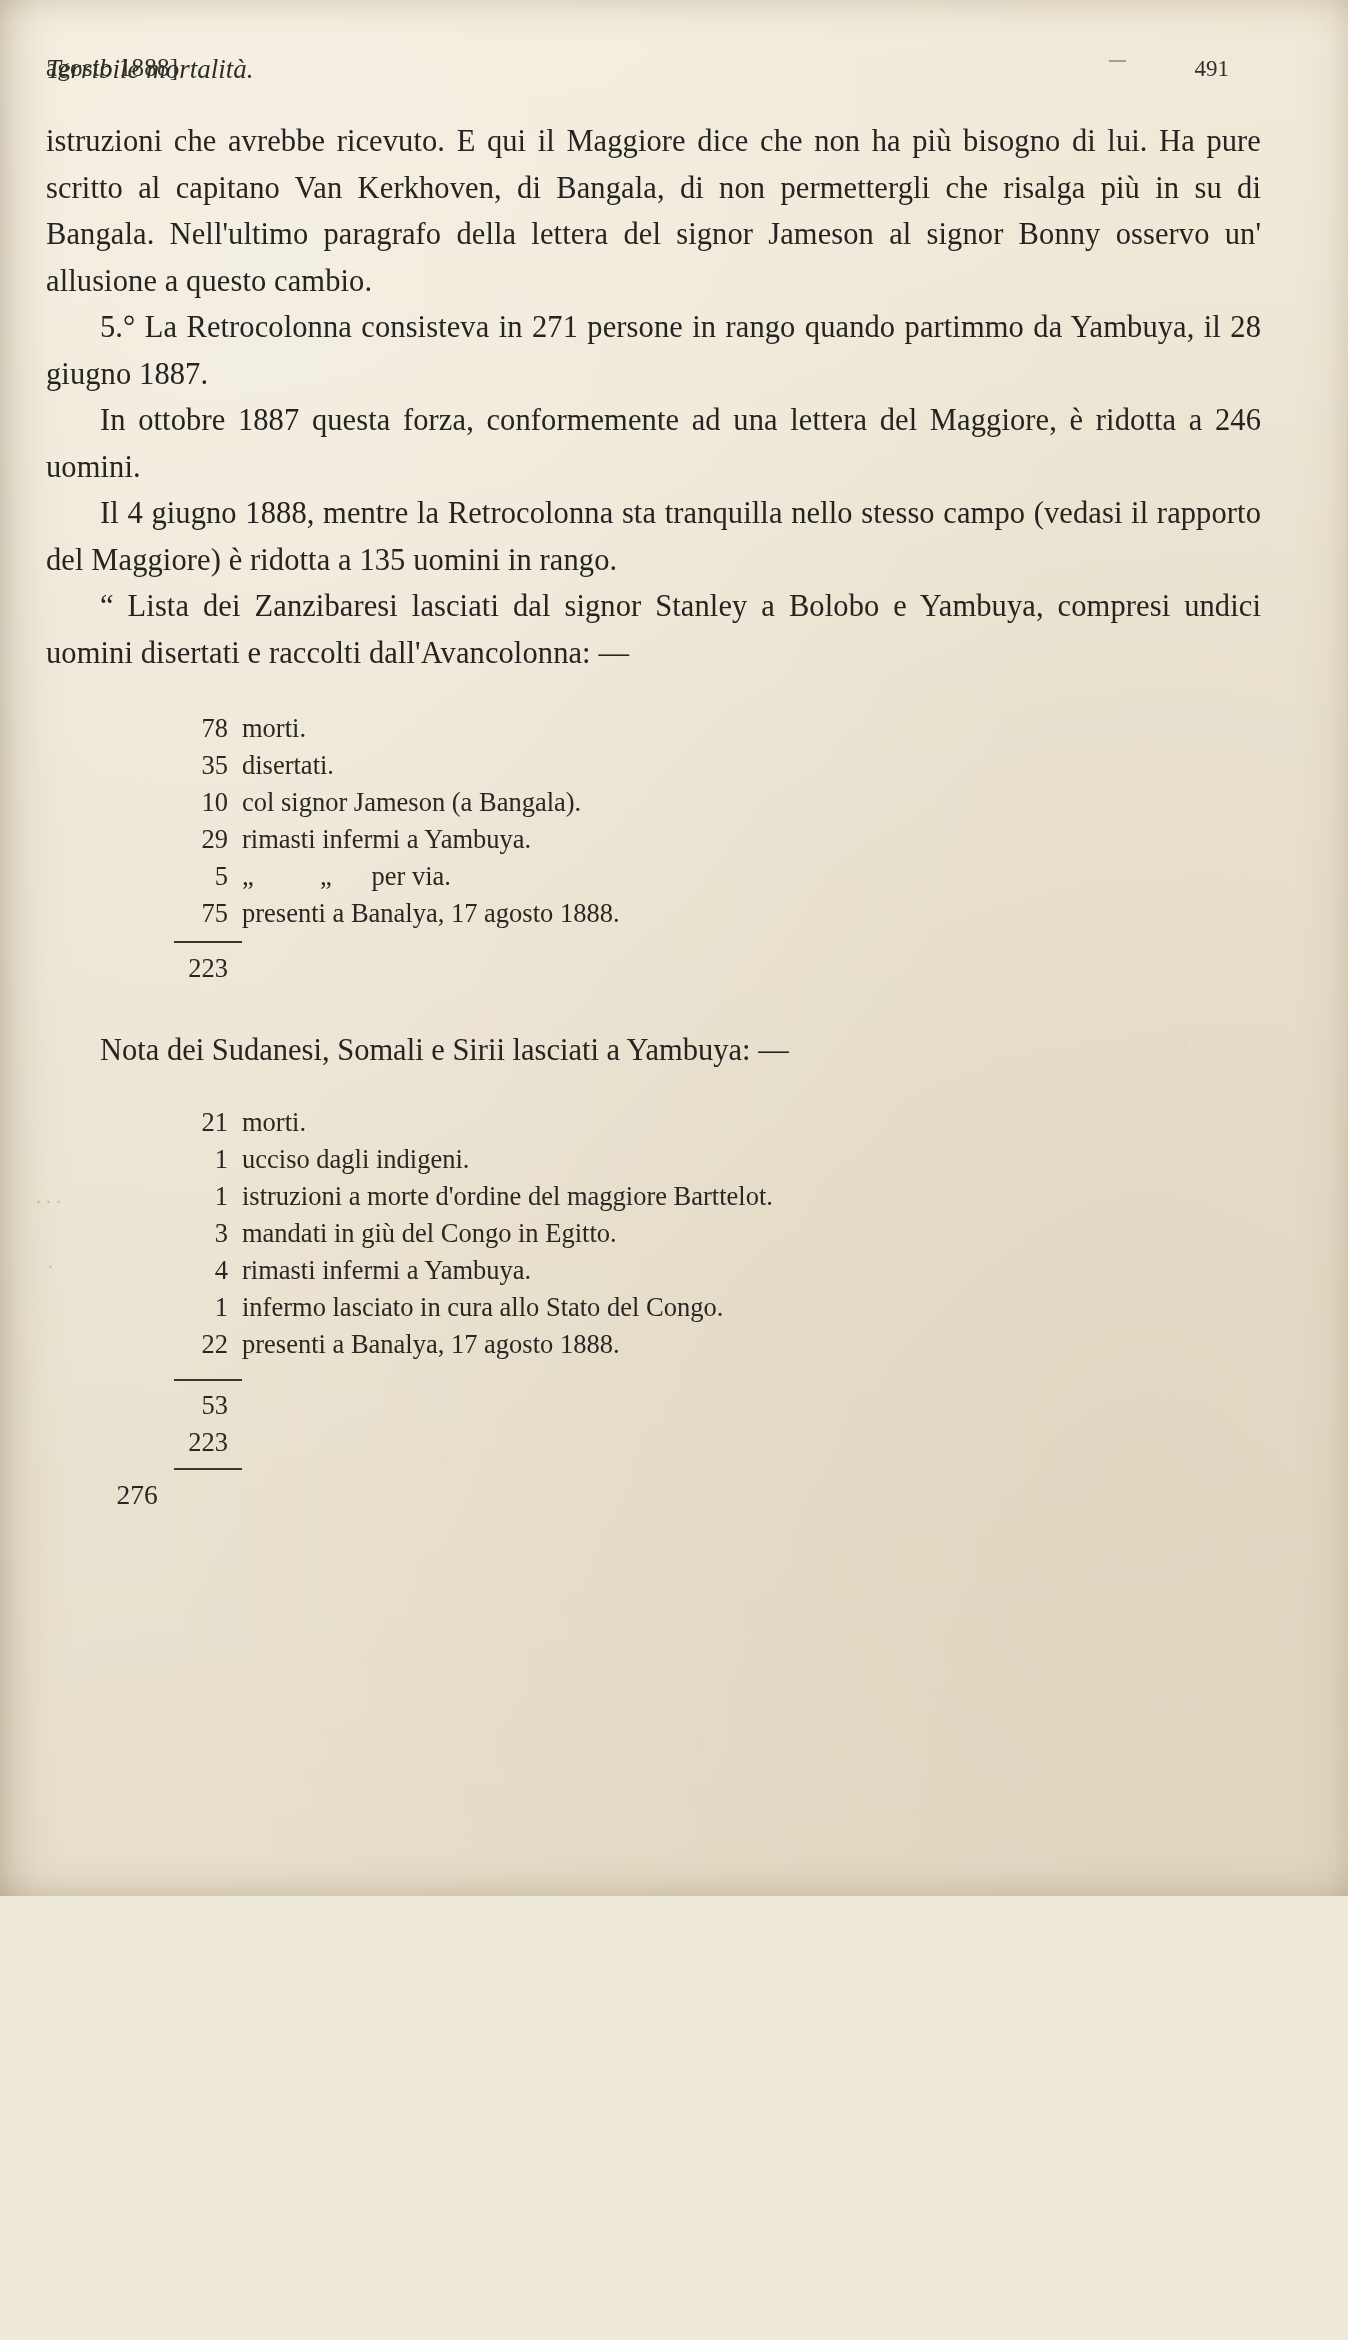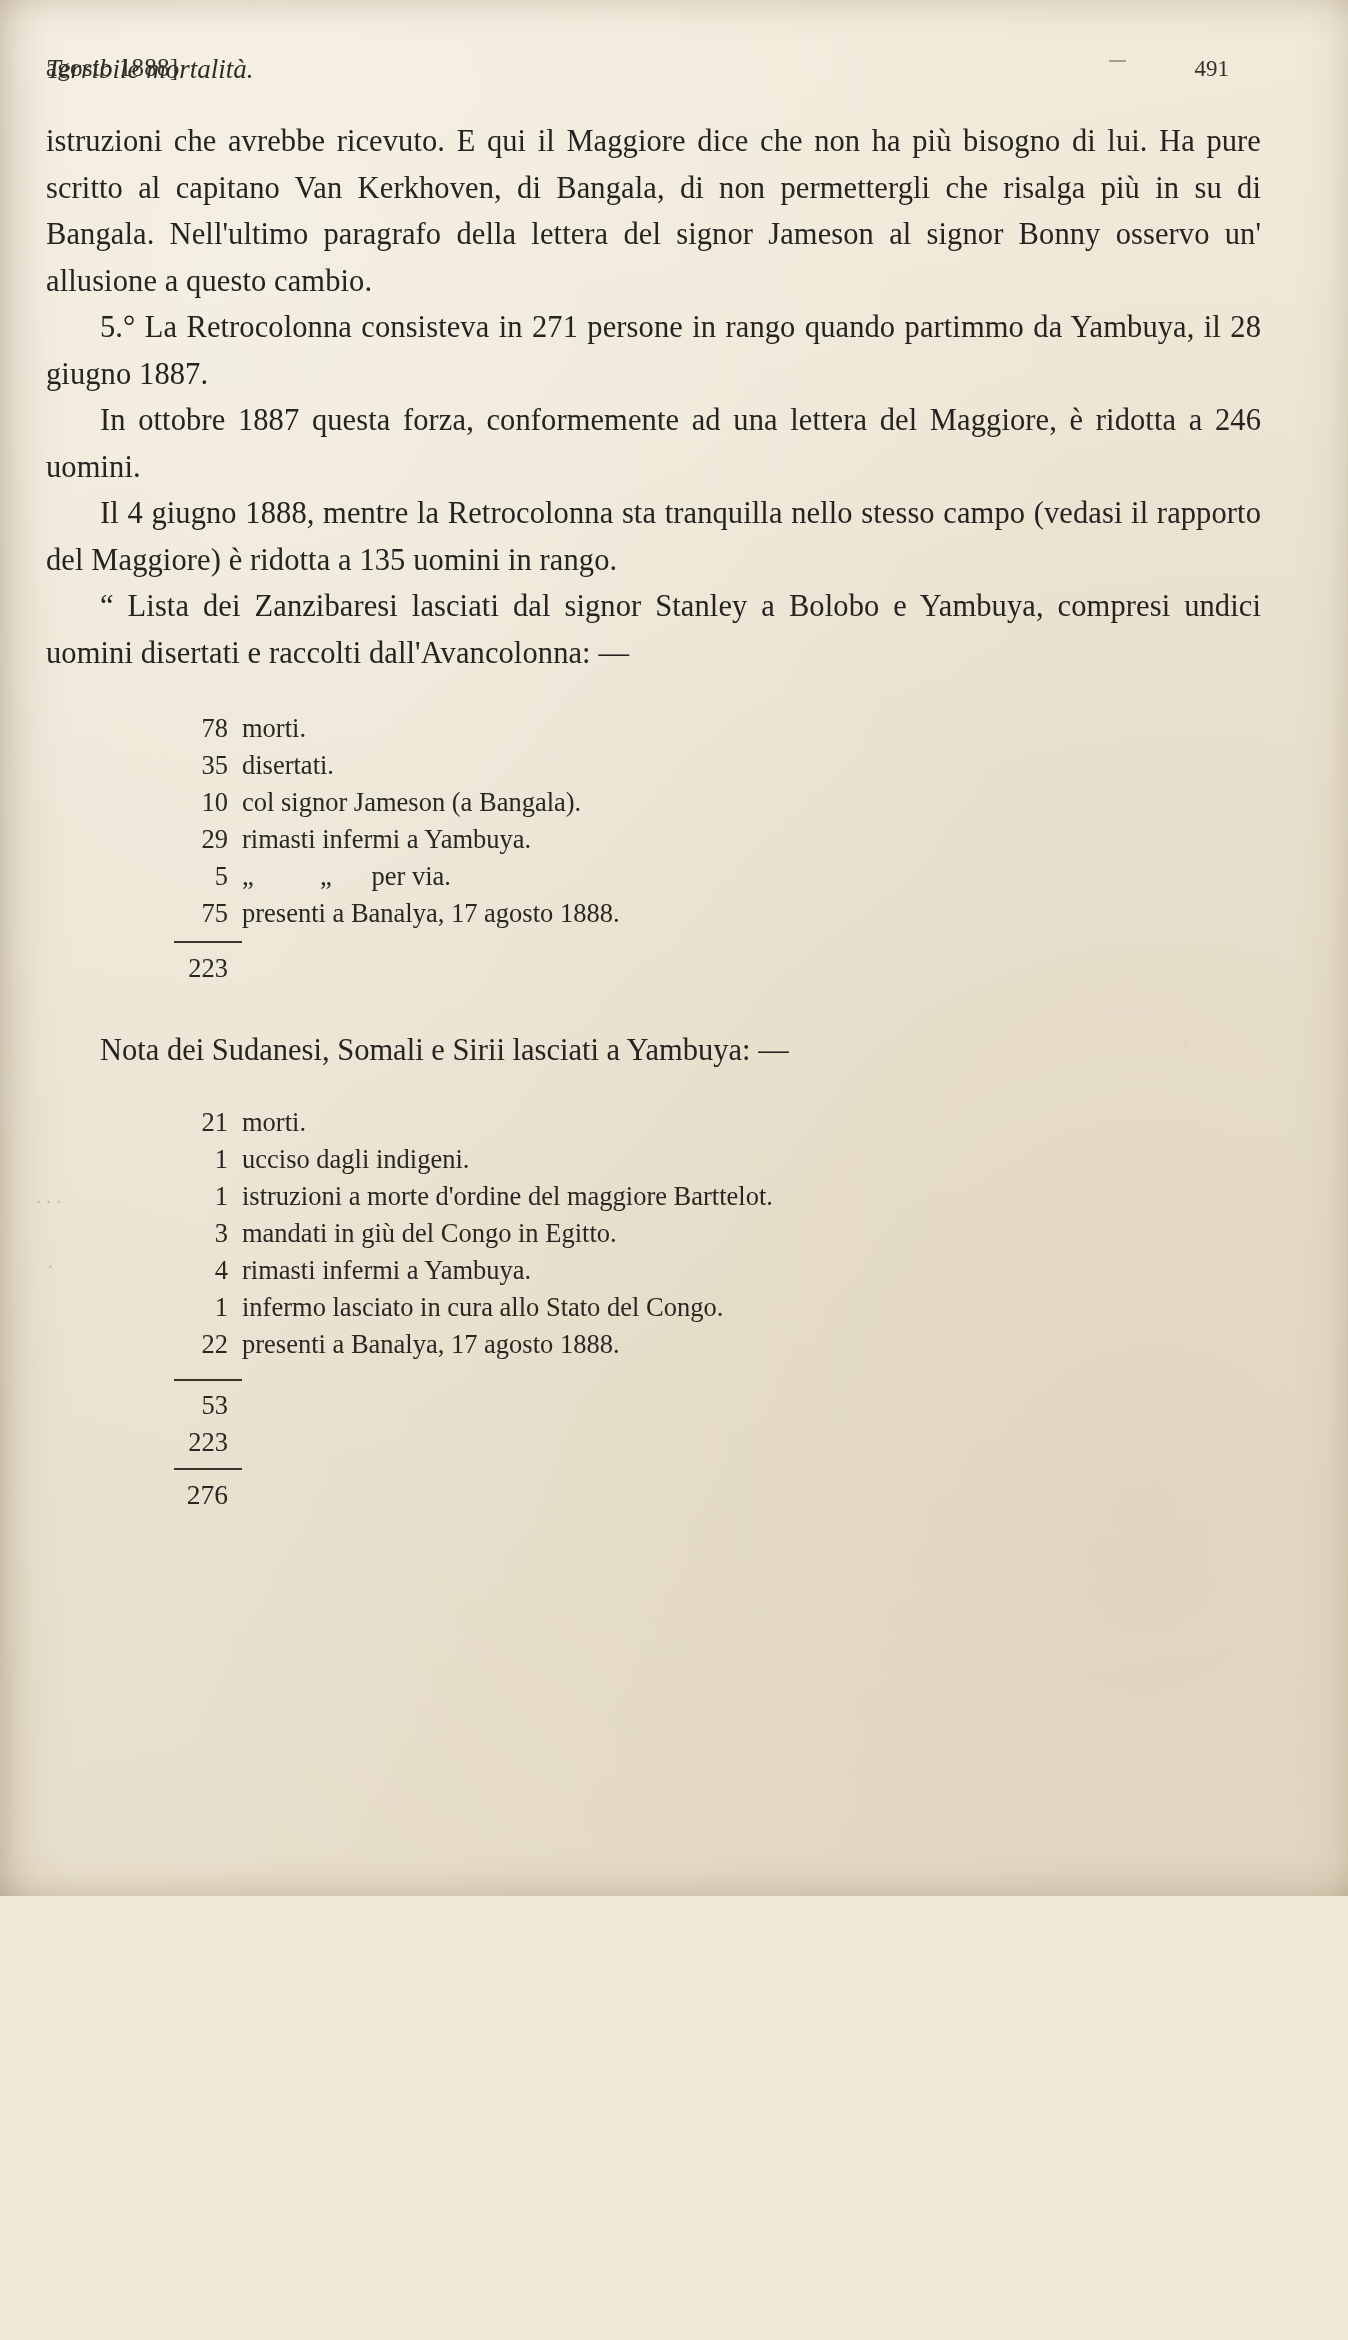--- a/index.html
+++ b/index.html
@@ -160,21 +160,21 @@
     margin-bottom: 6px;
   }
   .sum-rule-bottom {
     margin-left: 128px;
     width: 68px;
     height: 2px;
     background: #3a352d;
     margin-top: 7px;
     margin-bottom: 6px;
   }
-  .grand .num { font-size: 27.5px; }
+  .grand .num { font-size: 27.5px; text-align: center; }
 
   
   .speck {
     position: absolute;
     color: rgba(120,104,76,0.30);
     font-size: 20px;
     font-family: "Liberation Serif", serif;
     pointer-events: none;
   }
 </style>

